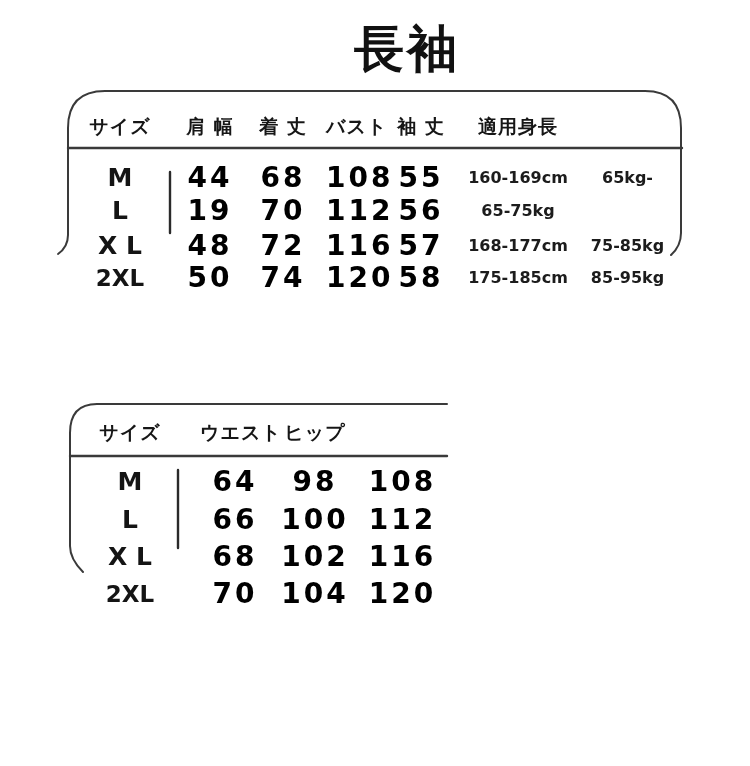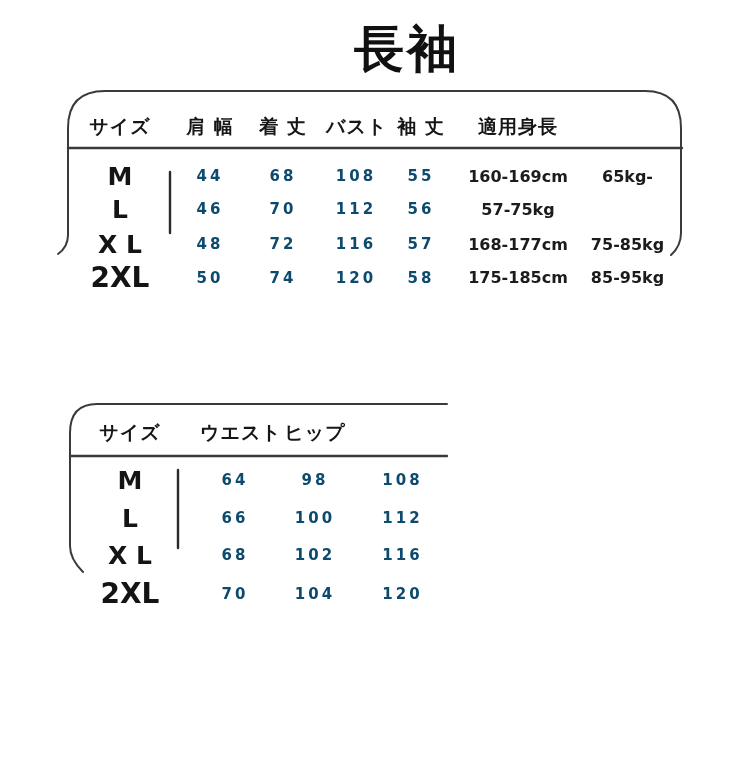--- a/index.html
+++ b/index.html
@@ -14,22 +14,22 @@
   .tbl{position:absolute;}
   .tbl1{left:50px;top:85px;width:650px;height:215px;}
   .tbl2{left:50px;top:400px;width:420px;height:215px;}
   .frame{position:absolute;left:0;top:0;}
   .row{position:absolute;left:10px;display:grid;align-items:center;height:30px;}
   .t1{grid-template-columns:120px 60px 86px 60px 70px 124px 95px;width:635px;}
   .t2{grid-template-columns:140px 70px 90px 85px;width:390px;}
   .row span{display:block;text-align:center;white-space:nowrap;overflow:visible;}
   .header span{font-size:19px;font-weight:bold;letter-spacing:1px;color:#161616;}
   .size{font-size:25px;font-weight:bold;color:#141414;}
-  .row-2xl .size{font-size:28px;}
-  .num{font-size:15px;font-weight:bold;letter-spacing:3px;color:#0c4a6e;}
+  .row-2xl .size{font-size:23px;}
+  .num{font-size:28px;font-weight:bold;letter-spacing:3px;color:#000000;}
   .range{font-size:16px;font-weight:bold;letter-spacing:0;color:#1c1c1c;}
   
   .tbl1 .header{top:27px;}
   .tbl1 .row-m{top:76px;}
   .tbl1 .row-l{top:109px;}
   .tbl1 .row-xl{top:144px;}
   .tbl1 .row-2xl{top:176px;}
   
   .tbl2 .header{top:18px;}
   .tbl2 .row-m{top:65px;}
@@ -67,25 +67,25 @@
       <span class="num">44</span>
       <span class="num">68</span>
       <span class="num">108</span>
       <span class="num">55</span>
       <span class="range">160-169cm</span>
       <span class="range">65kg-</span>
     </div>
 
     <div class="row t1 row-l">
       <span class="size">L</span>
-      <span class="num">46</span>
+      <span class="num">19</span>
       <span class="num">70</span>
       <span class="num">112</span>
       <span class="num">56</span>
-      <span class="range">57-75kg</span>
+      <span class="range">65-75kg</span>
     </div>
 
     <div class="row t1 row-xl">
       <span class="size">X L</span>
       <span class="num">48</span>
       <span class="num">72</span>
       <span class="num">116</span>
       <span class="num">57</span>
       <span class="range">168-177cm</span>
       <span class="range">75-85kg</span>

